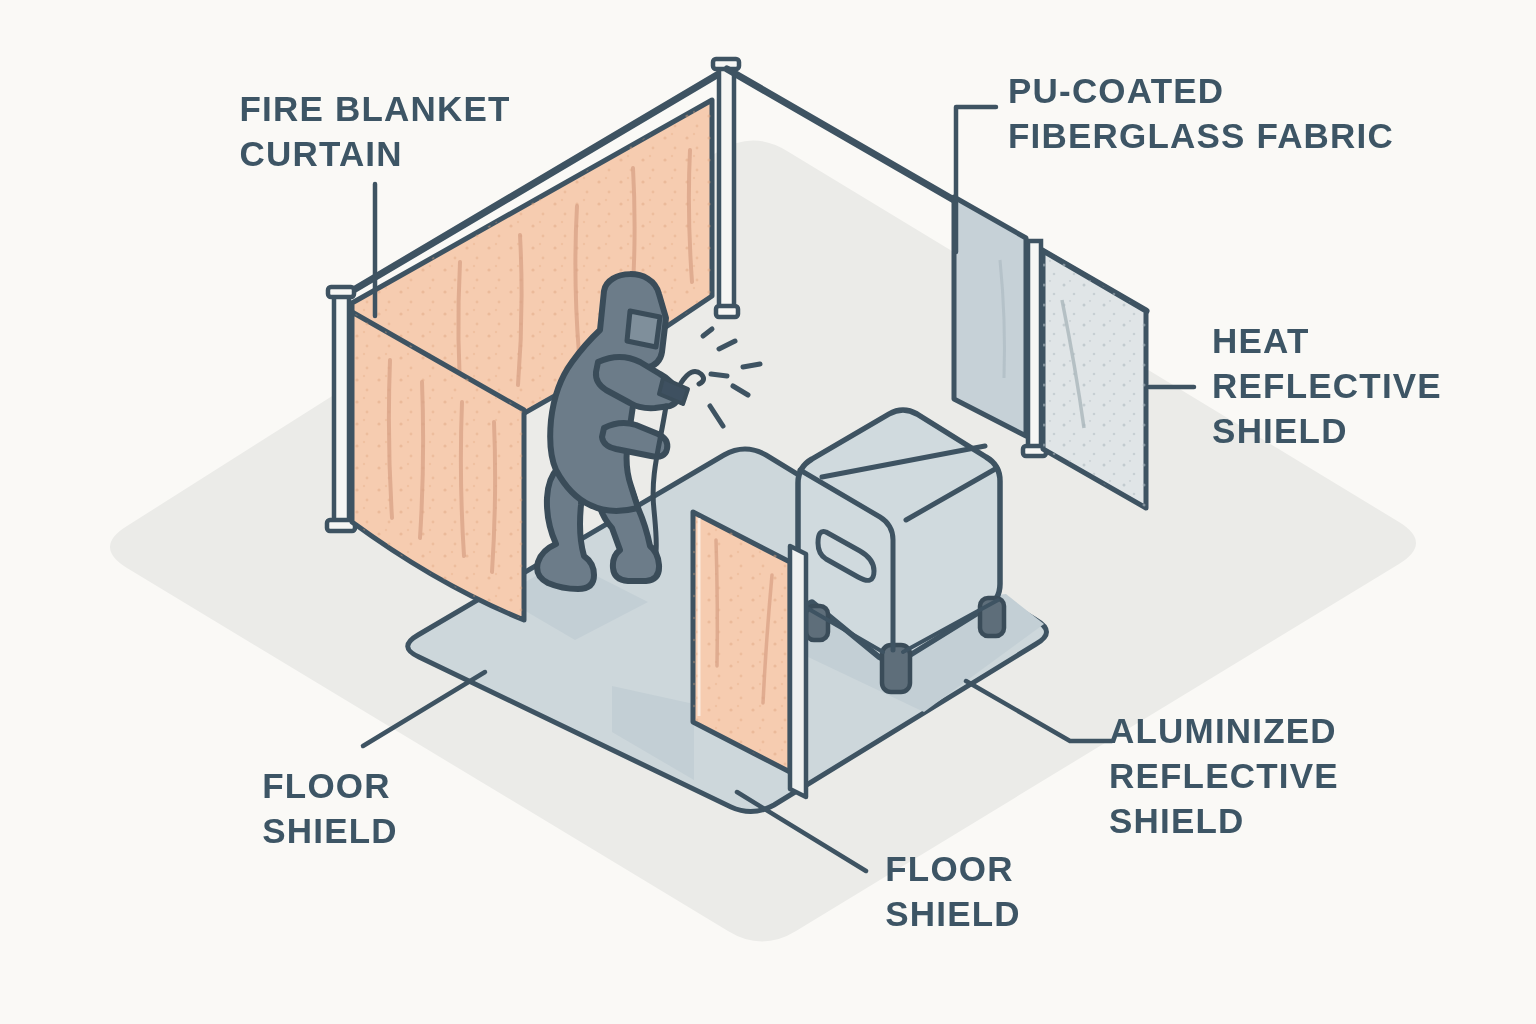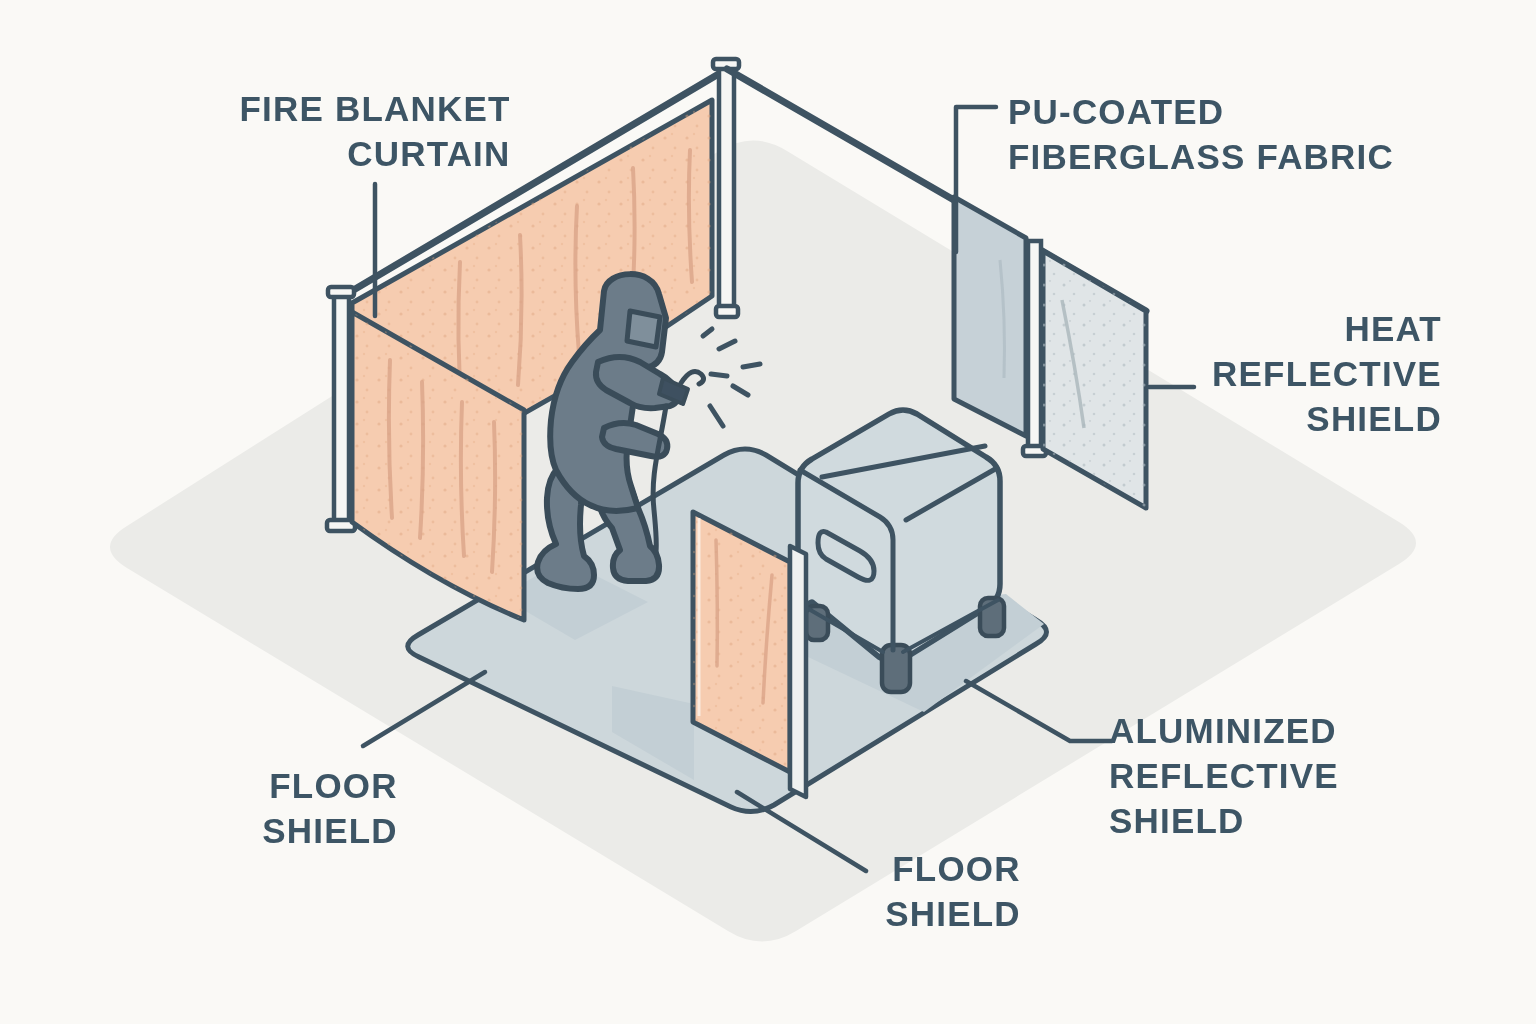--- a/index.html
+++ b/index.html
@@ -1,21 +1,21 @@
 <!DOCTYPE html>
 <html><head>
 <meta charset="utf-8">
 <style>
   html,body{margin:0;padding:0;background:#faf9f6;}
   .stage{position:relative;width:1536px;height:1024px;background:#faf9f6;overflow:hidden;
          font-family:"Liberation Sans",sans-serif;}
   .stage svg{position:absolute;inset:0;}
   .label{position:absolute;font-weight:700;font-size:35px;line-height:45px;
          letter-spacing:1.2px;color:#3d5565;white-space:pre-line;}
-  .label.center{transform:translateX(-50%);text-align:right;}
+  .label.center{transform:translateX(-50%);text-align:left;}
 </style>
 </head>
 <body>
 
 <div class="stage">
 
 <svg width="1536" height="1024" viewBox="0 0 1536 1024">
   <defs>
     <pattern id="dotsPeach" width="22" height="22" patternUnits="userSpaceOnUse">
       <circle cx="5" cy="6" r="1.6" fill="#dfa57f" opacity="0.45"></circle>
@@ -142,24 +142,24 @@
     <path d="M1149,387 L1194,387"></path>
     <path d="M485,672 L363,746"></path>
     <path d="M737,792 L866,871"></path>
     <path d="M966,681 L1070,741 L1112,741"></path>
   </g>
 </svg>
 
 <div class="label center" style="left:375px;top:86px">FIRE BLANKET
 CURTAIN</div>
 
-<div class="label" style="left:1008px;top:89px">PU-COATED
+<div class="label" style="left:1008px;top:68px">PU-COATED
 FIBERGLASS FABRIC</div>
 
-<div class="label center" style="left:1327px;top:306px">HEAT
+<div class="label center" style="left:1327px;top:318px">HEAT
 REFLECTIVE
 SHIELD</div>
 
 <div class="label center" style="left:330px;top:763px">FLOOR
 SHIELD</div>
 
 <div class="label center" style="left:953px;top:846px">FLOOR
 SHIELD</div>
 
 <div class="label" style="left:1109px;top:708px">ALUMINIZED

